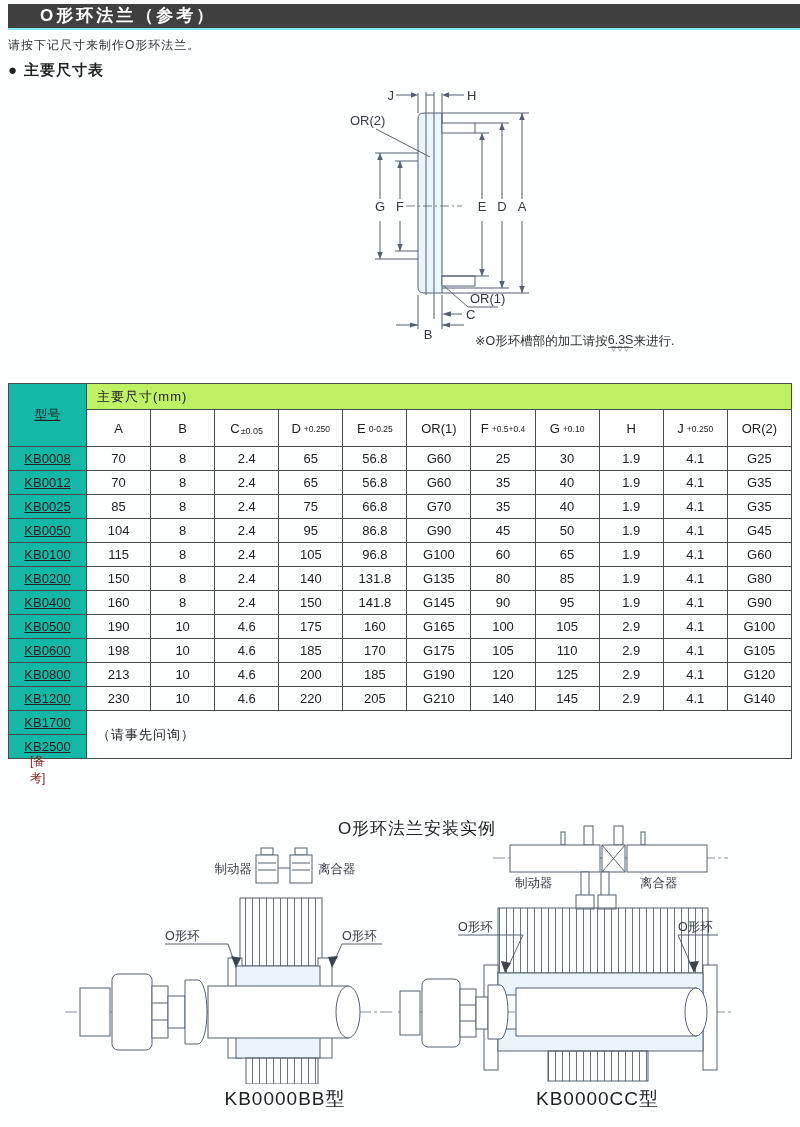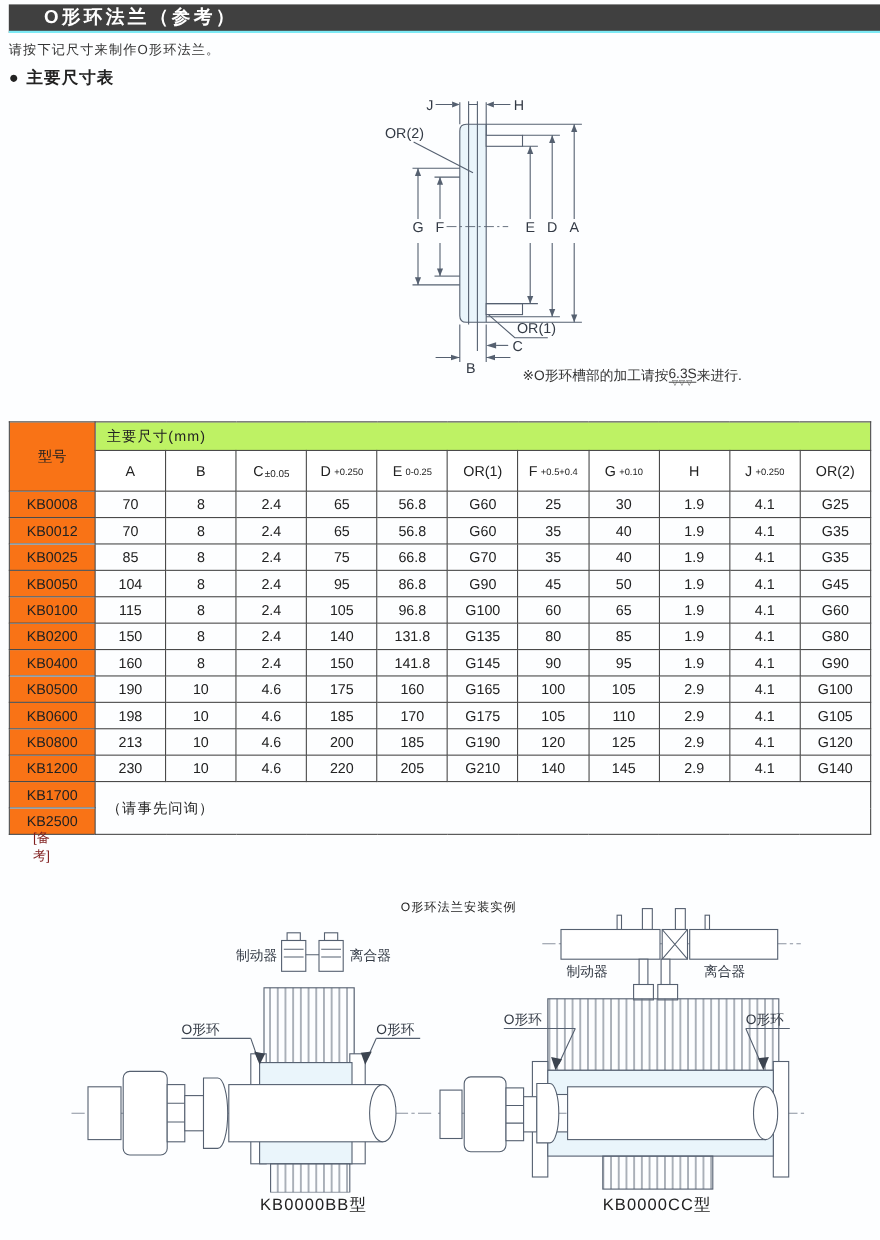--- a/index.html
+++ b/index.html
@@ -17,35 +17,35 @@
   svg text{font-family:"Liberation Sans","DejaVu Sans",sans-serif;}
   .dgm{left:340px;top:83px;}
   .note{left:475px;top:333px;font-size:12.5px;color:#333;white-space:nowrap;}
   .fin{display:inline-block;text-align:center;vertical-align:top;line-height:15px;}
   .fin .marks{display:block;font-size:7px;line-height:5px;letter-spacing:1px;color:#555;margin-top:-2px;}
   
   table.dim{position:absolute;left:8px;top:383px;width:784px;border-collapse:collapse;
             table-layout:fixed;font-size:13px;color:#222;}
   table.dim th,table.dim td{border:1px solid #4a4a4a;text-align:center;font-weight:normal;
             padding:0;height:23px;overflow:hidden;}
-  table.dim th.model{background:#f97316;}
+  table.dim th.model{background:#14b8a6;text-decoration:underline;}
   table.dim tr.h1 th{height:25px;}
   table.dim tr.h2 th{height:36px;background:#fff;}
   table.dim th.span-h{text-align:left;padding-left:10px;letter-spacing:1px;background:#bef264;}
   table.dim td.inquiry{text-align:left;padding-left:10px;letter-spacing:1px;}
   .tol{display:inline-flex;flex-direction:row;font-size:8.5px;line-height:1.2;
        vertical-align:middle;margin-left:3px;text-align:left;}
   .pm{font-size:9px;vertical-align:-1px;margin-left:1px;}
   
   .remarks{left:30px;top:753px;font-size:12px;color:#7f1d1d;}
   .remarks .lbl{position:absolute;left:0;top:0;}
   .remarks .it{margin-left:55px;line-height:24px;white-space:nowrap;}
   
-  .ex-title{left:34px;right:0;top:817px;text-align:center;font-size:11px;color:#222;letter-spacing:1px;}
-  .cap{top:1086px;font-size:15px;color:#222;text-align:center;letter-spacing:1px;}
+  .ex-title{left:34px;right:0;top:817px;text-align:center;font-size:17px;color:#222;letter-spacing:1px;}
+  .cap{top:1086px;font-size:19px;color:#222;text-align:center;letter-spacing:1px;}
   .cap.l{left:195px;width:180px;}
   .cap.r{left:505px;width:185px;}
 </style>
 </head>
 <body>
 
 <div class="abs band">
   <span>O形环法兰（参考）</span>
 </div>
 

